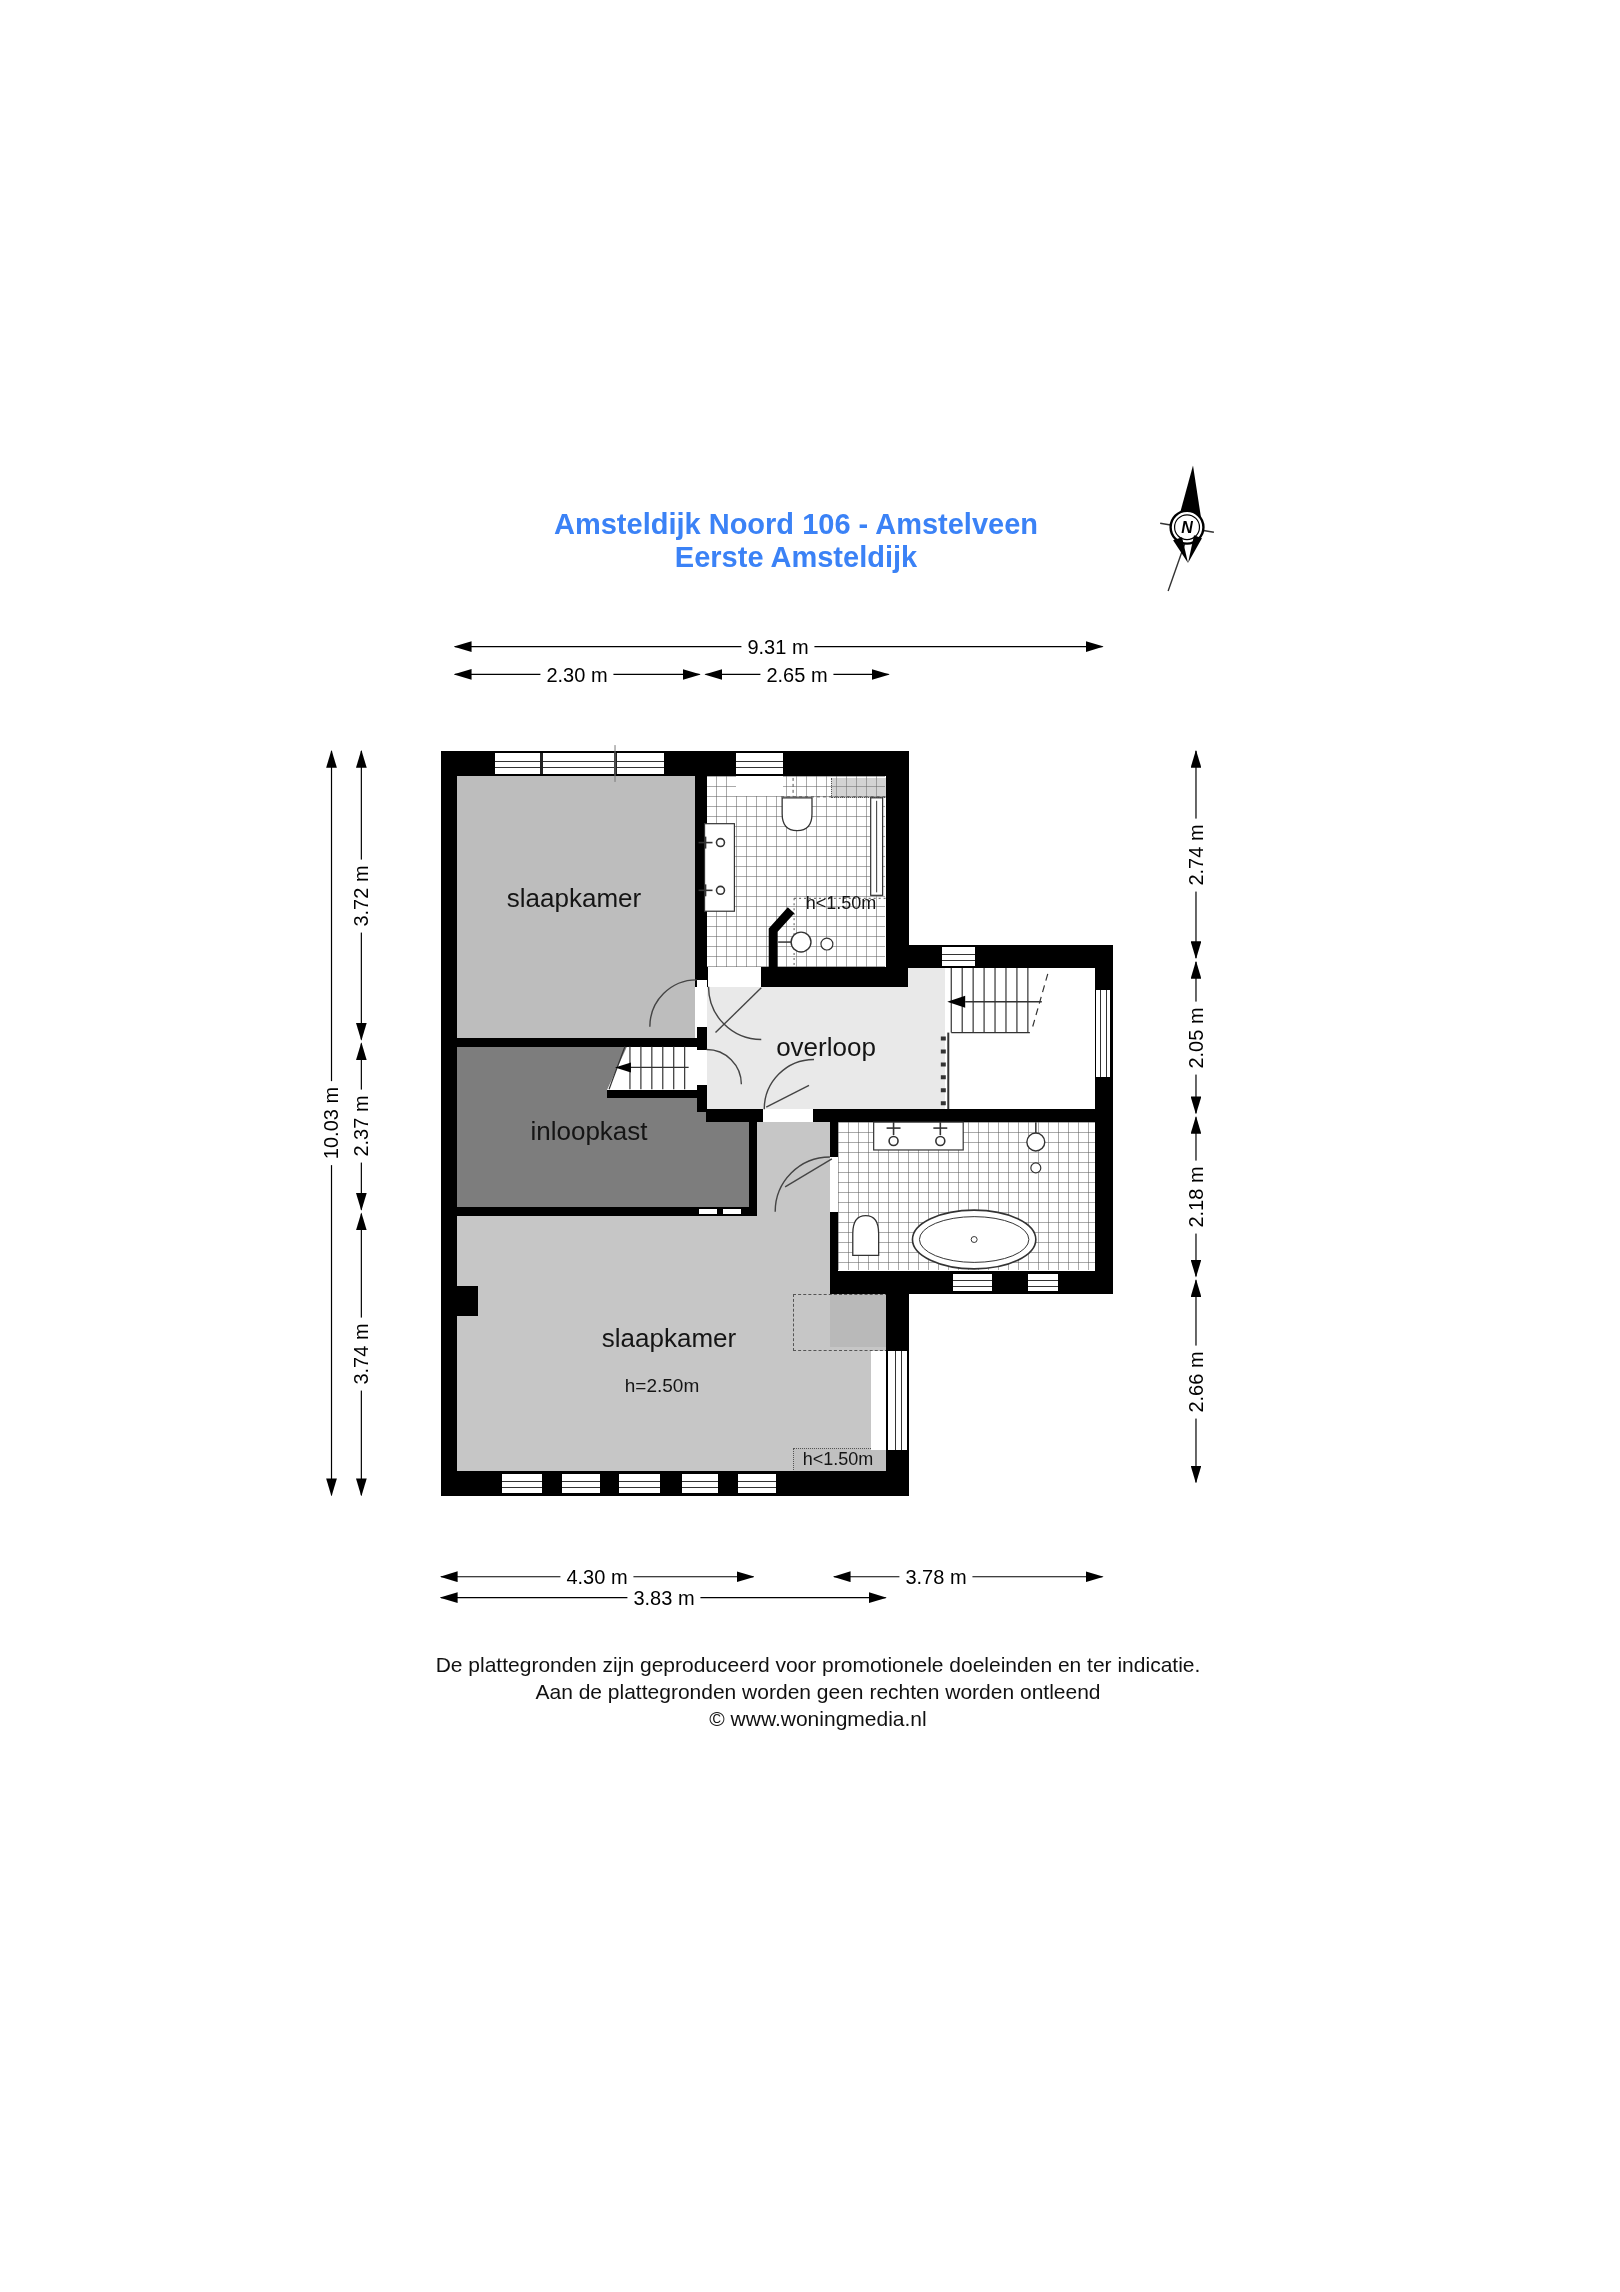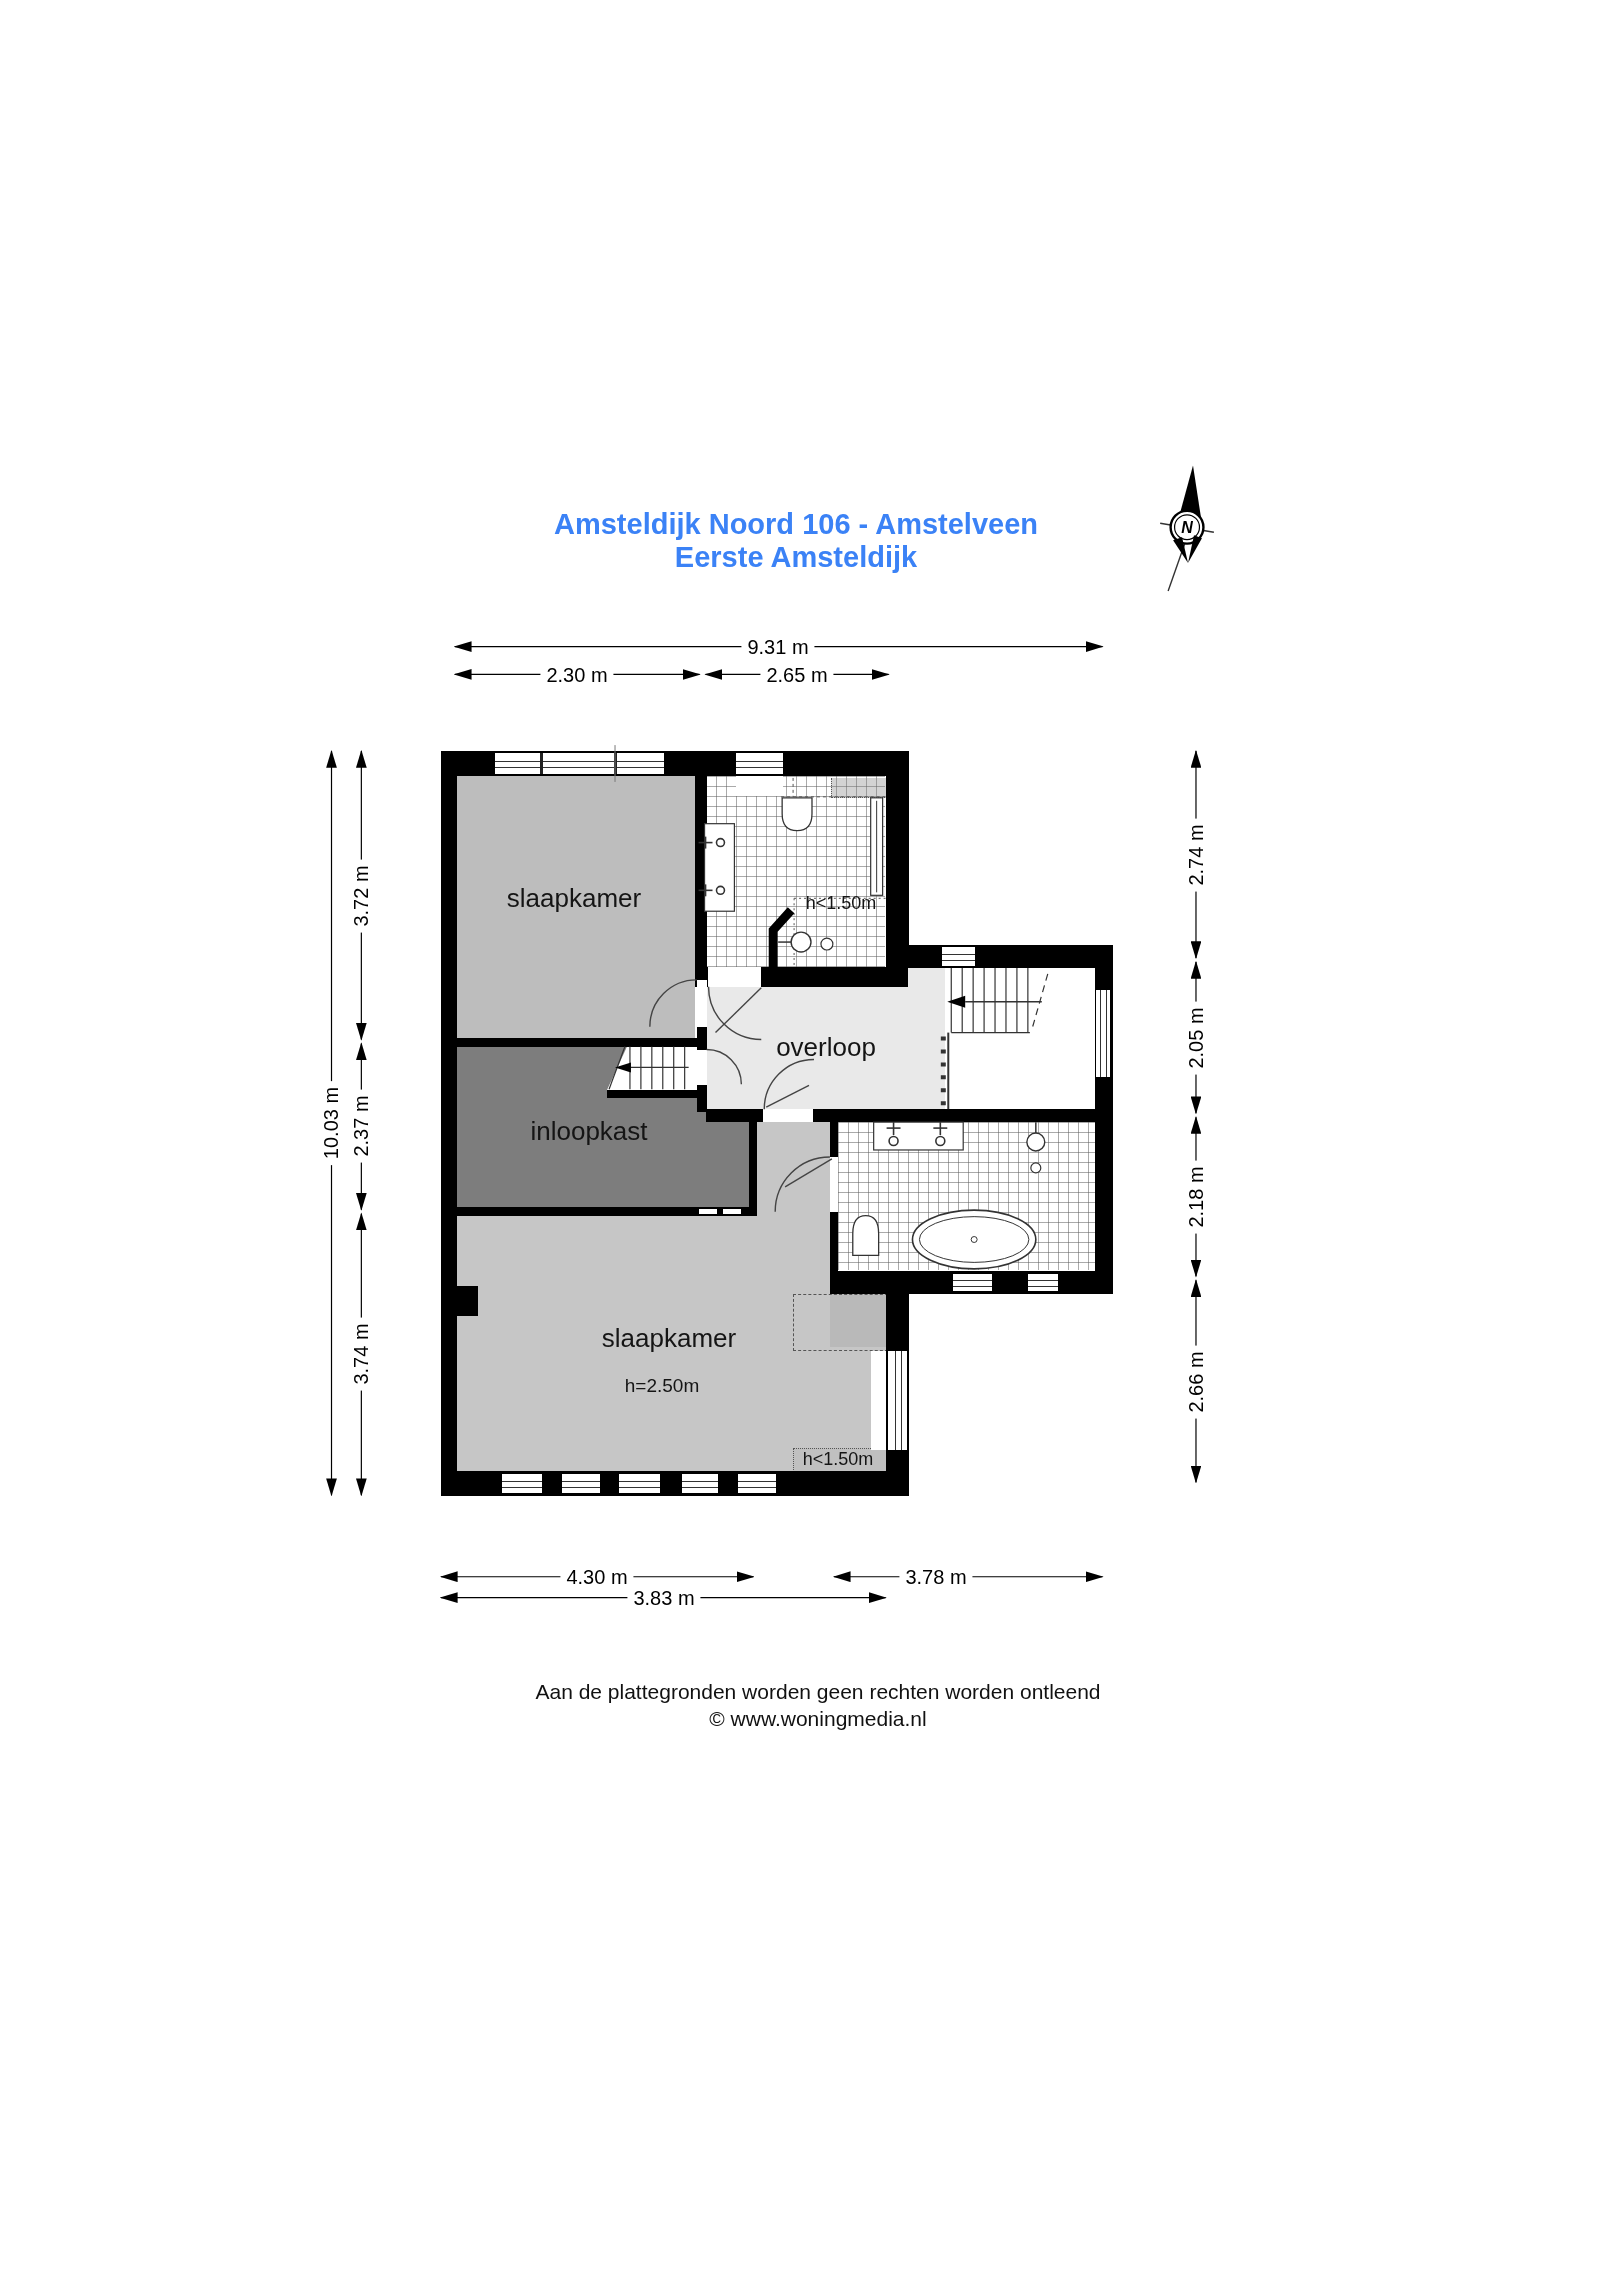--- a/index.html
+++ b/index.html
@@ -270,17 +270,18 @@
 
   <div class="dim dimv" style="left:1196px;top:855px;">2.74 m</div>
   <div class="dim dimv" style="left:1196px;top:1038px;">2.05 m</div>
   <div class="dim dimv" style="left:1196px;top:1197px;">2.18 m</div>
   <div class="dim dimv" style="left:1196px;top:1382px;">2.66 m</div>
 
   <div class="dim" style="left:597px;top:1577px;">4.30 m</div>
   <div class="dim" style="left:936px;top:1577px;">3.78 m</div>
   <div class="dim" style="left:664px;top:1598px;">3.83 m</div>
 
+  <div class="footer" style="left:818px;top:1665px;">De plattegronden zijn geproduceerd voor promotionele doeleinden en ter indicatie.</div>
   <div class="footer" style="left:818px;top:1692px;">Aan de plattegronden worden geen rechten worden ontleend</div>
   <div class="footer" style="left:818px;top:1719px;">© www.woningmedia.nl</div>
 
 </div>
 
 
 </body></html>

